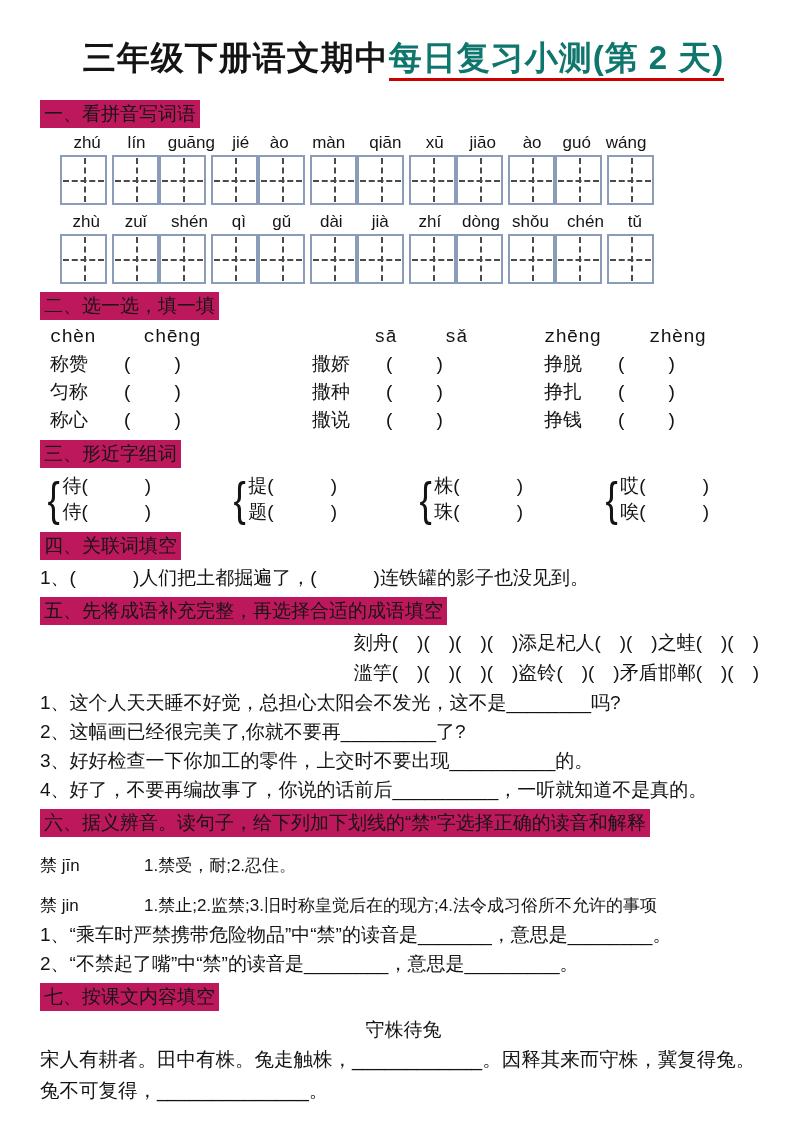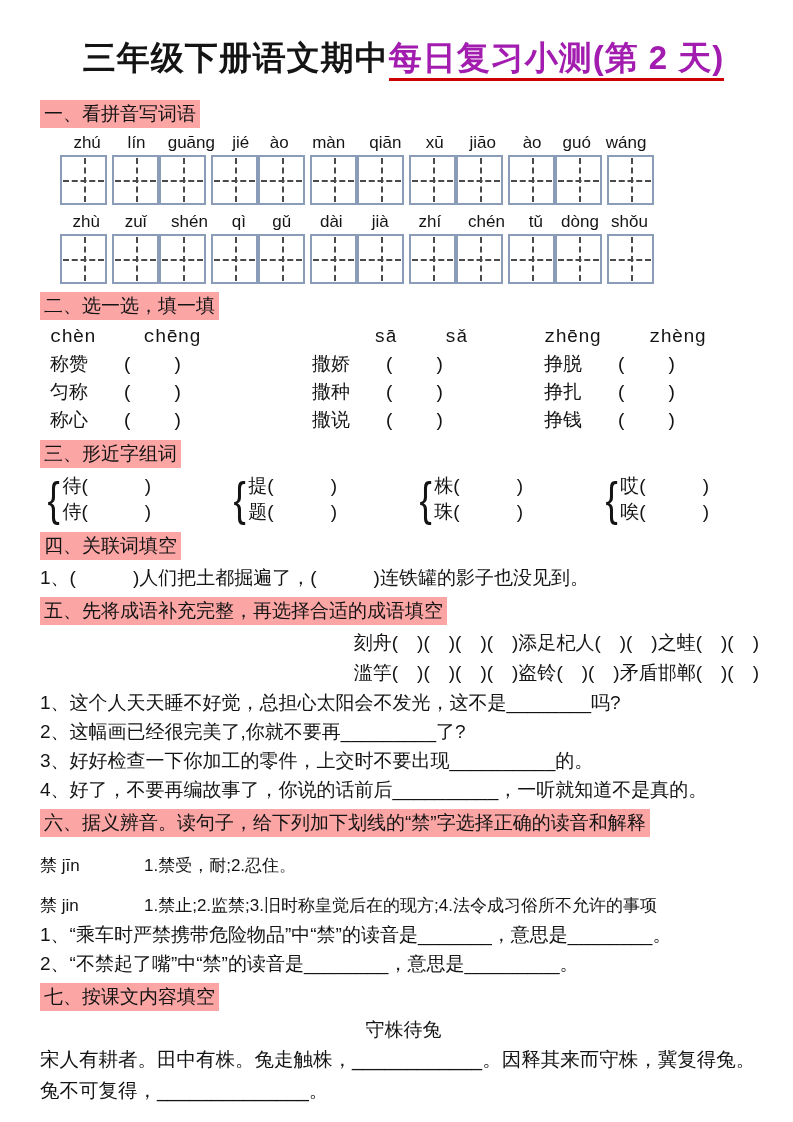--- a/index.html
+++ b/index.html
@@ -4,23 +4,23 @@
 <style>
   * { margin:0; padding:0; box-sizing:border-box; }
   html,body { background:#ffffff; }
   .page {
     width:793px; height:1122px; margin:0 auto; background:#ffffff;
     font-family:"Liberation Sans","DejaVu Sans",sans-serif; color:#141414;
     padding:30px 26px 0 40px; overflow:hidden; position:relative;
   }
   
   .title { text-align:center; font-size:33px; font-weight:bold; margin:6px 0 16px; letter-spacing:1px; white-space:nowrap; }
-  .title .red { color:#a21caf; border-bottom:3px solid #cc0000; padding-bottom:2px; }
-  
-  .sec-heading { display:inline-block; background:#fca5a5; font-size:19px; font-weight:normal; padding:1px 4px; margin:3px 0 3px; }
+  .title .red { color:#0f766e; border-bottom:3px solid #cc0000; padding-bottom:2px; }
+  
+  .sec-heading { display:inline-block; background:#be185d; font-size:19px; font-weight:normal; padding:1px 4px; margin:3px 0 3px; }
   .sec { margin-bottom:2px; }
   .line { font-size:19px; line-height:29px; white-space:nowrap; }
   
   .wg-row { display:flex; justify-content:flex-start; padding:2px 10px 0 20px; margin-bottom:5px; }
   .pinyin-pair { display:flex; justify-content:space-around; font-size:17px; margin-bottom:2px; }
   .box-pair { display:flex; gap:5px; }
   .tian-box { width:47px; height:50px; border:2px solid #8a9cb8; position:relative; background:#fff; }
   .tian-box::before { content:""; position:absolute; left:1px; right:1px; top:50%; border-top:2px dashed #4a4a4a; }
   .tian-box::after  { content:""; position:absolute; top:1px; bottom:1px; left:50%; border-left:2px dashed #4a4a4a; }
   
@@ -158,32 +158,32 @@
             <span>jià</span>
             <span>zhí</span>
           </div>
         <div class="box-pair">
             <div class="tian-box"></div>
             <div class="tian-box"></div>
           </div>
       </div>
       <div class="wg">
         <div class="pinyin-pair">
+            <span>dòng</span>
+            <span>shǒu</span>
+          </div>
+        <div class="box-pair">
+            <div class="tian-box"></div>
+            <div class="tian-box"></div>
+          </div>
+      </div>
+      <div class="wg">
+        <div class="pinyin-pair">
             <span>chén</span>
             <span>tǔ</span>
-          </div>
-        <div class="box-pair">
-            <div class="tian-box"></div>
-            <div class="tian-box"></div>
-          </div>
-      </div>
-      <div class="wg">
-        <div class="pinyin-pair">
-            <span>dòng</span>
-            <span>shǒu</span>
           </div>
         <div class="box-pair">
             <div class="tian-box"></div>
             <div class="tian-box"></div>
           </div>
       </div>
     </div>
   </div>
 
   <div class="sec">

